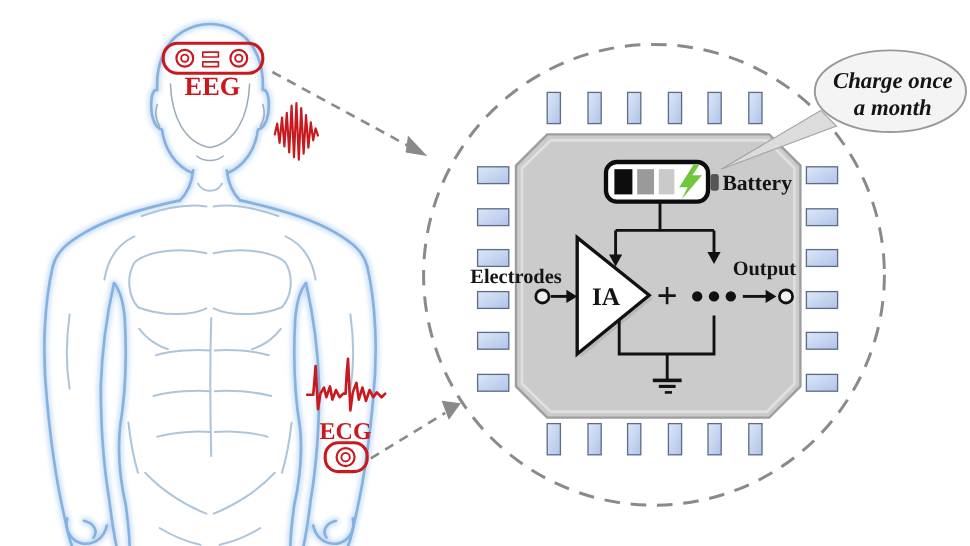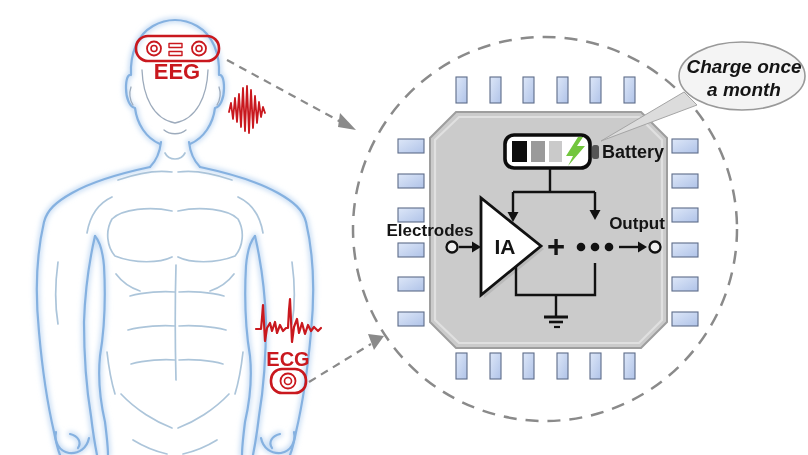--- a/index.html
+++ b/index.html
@@ -1,17 +1,17 @@
 <!DOCTYPE html>
 <html style="--body_outline: #85b1e0; --body_glow: #c8ddf4; --body_detail: #a4bfd6; --red_accent: #c9181e; --dashed_gray: #8a8a8a; --chip_fill: #cbcbcb; --pin_fill_light: #dbe5f7; --pin_fill_dark: #b2c4e8; --battery_bolt_green: #72c63d; --wire_black: #111111; --bubble_fill: #f4f4f4;"><head>
 <meta charset="utf-8">
 <style>
   html,body{margin:0;padding:0;background:#ffffff;}
   .stage{position:relative;width:808px;height:455px;background:#fff;overflow:hidden;
-         font-family:Liberation Sans, sans-serif;}
+         font-family:Liberation Serif, serif;}
   svg{position:absolute;left:0;top:0;}
 
   .glowstroke{stroke:var(--body_glow,#c8ddf4);stroke-width:5.5;fill:none;
               stroke-linecap:round;stroke-linejoin:round;}
   .bodyline{stroke:var(--body_outline,#85b1e0);stroke-width:2.2;fill:none;
             stroke-linecap:round;stroke-linejoin:round;}
   .bodydetail{stroke:var(--body_detail,#a4bfd6);stroke-width:1.7;fill:none;
               stroke-linecap:round;opacity:.9;}
   .facedetail{stroke:#9dabbc;stroke-width:1.3;fill:none;stroke-linecap:round;}
   .redline{stroke:var(--red_accent,#c9181e);fill:none;stroke-linecap:round;stroke-linejoin:round;}

